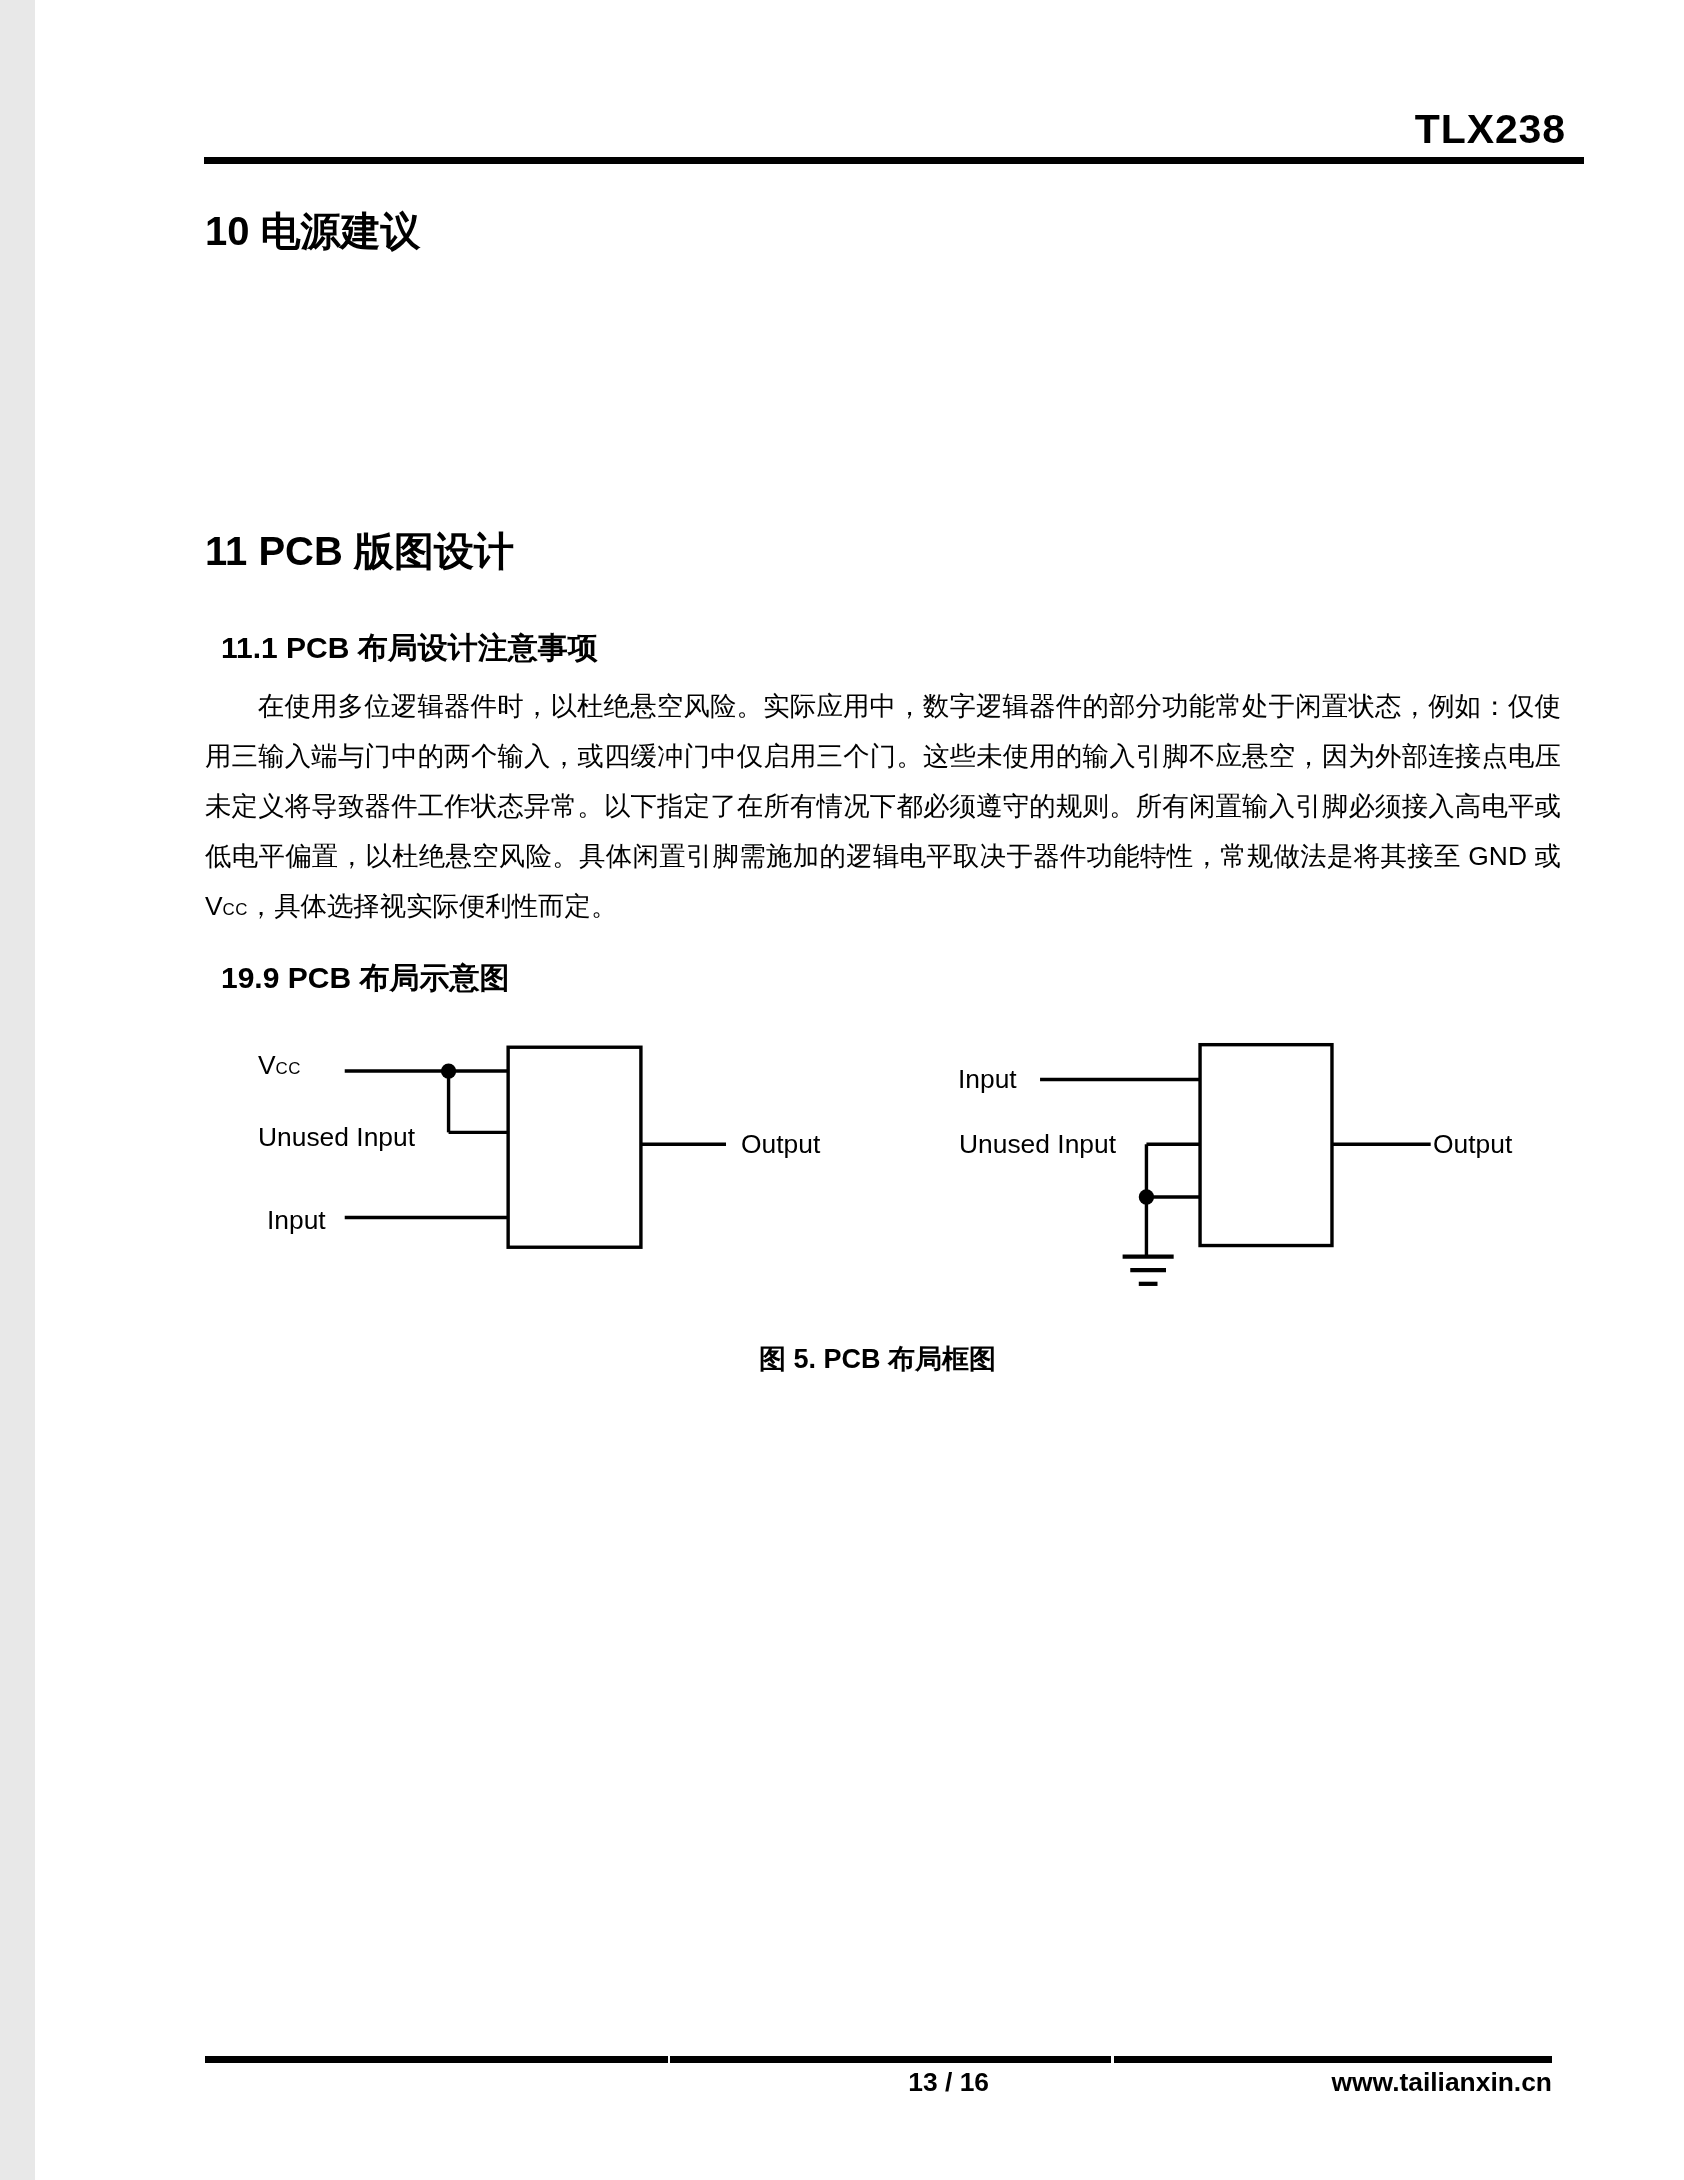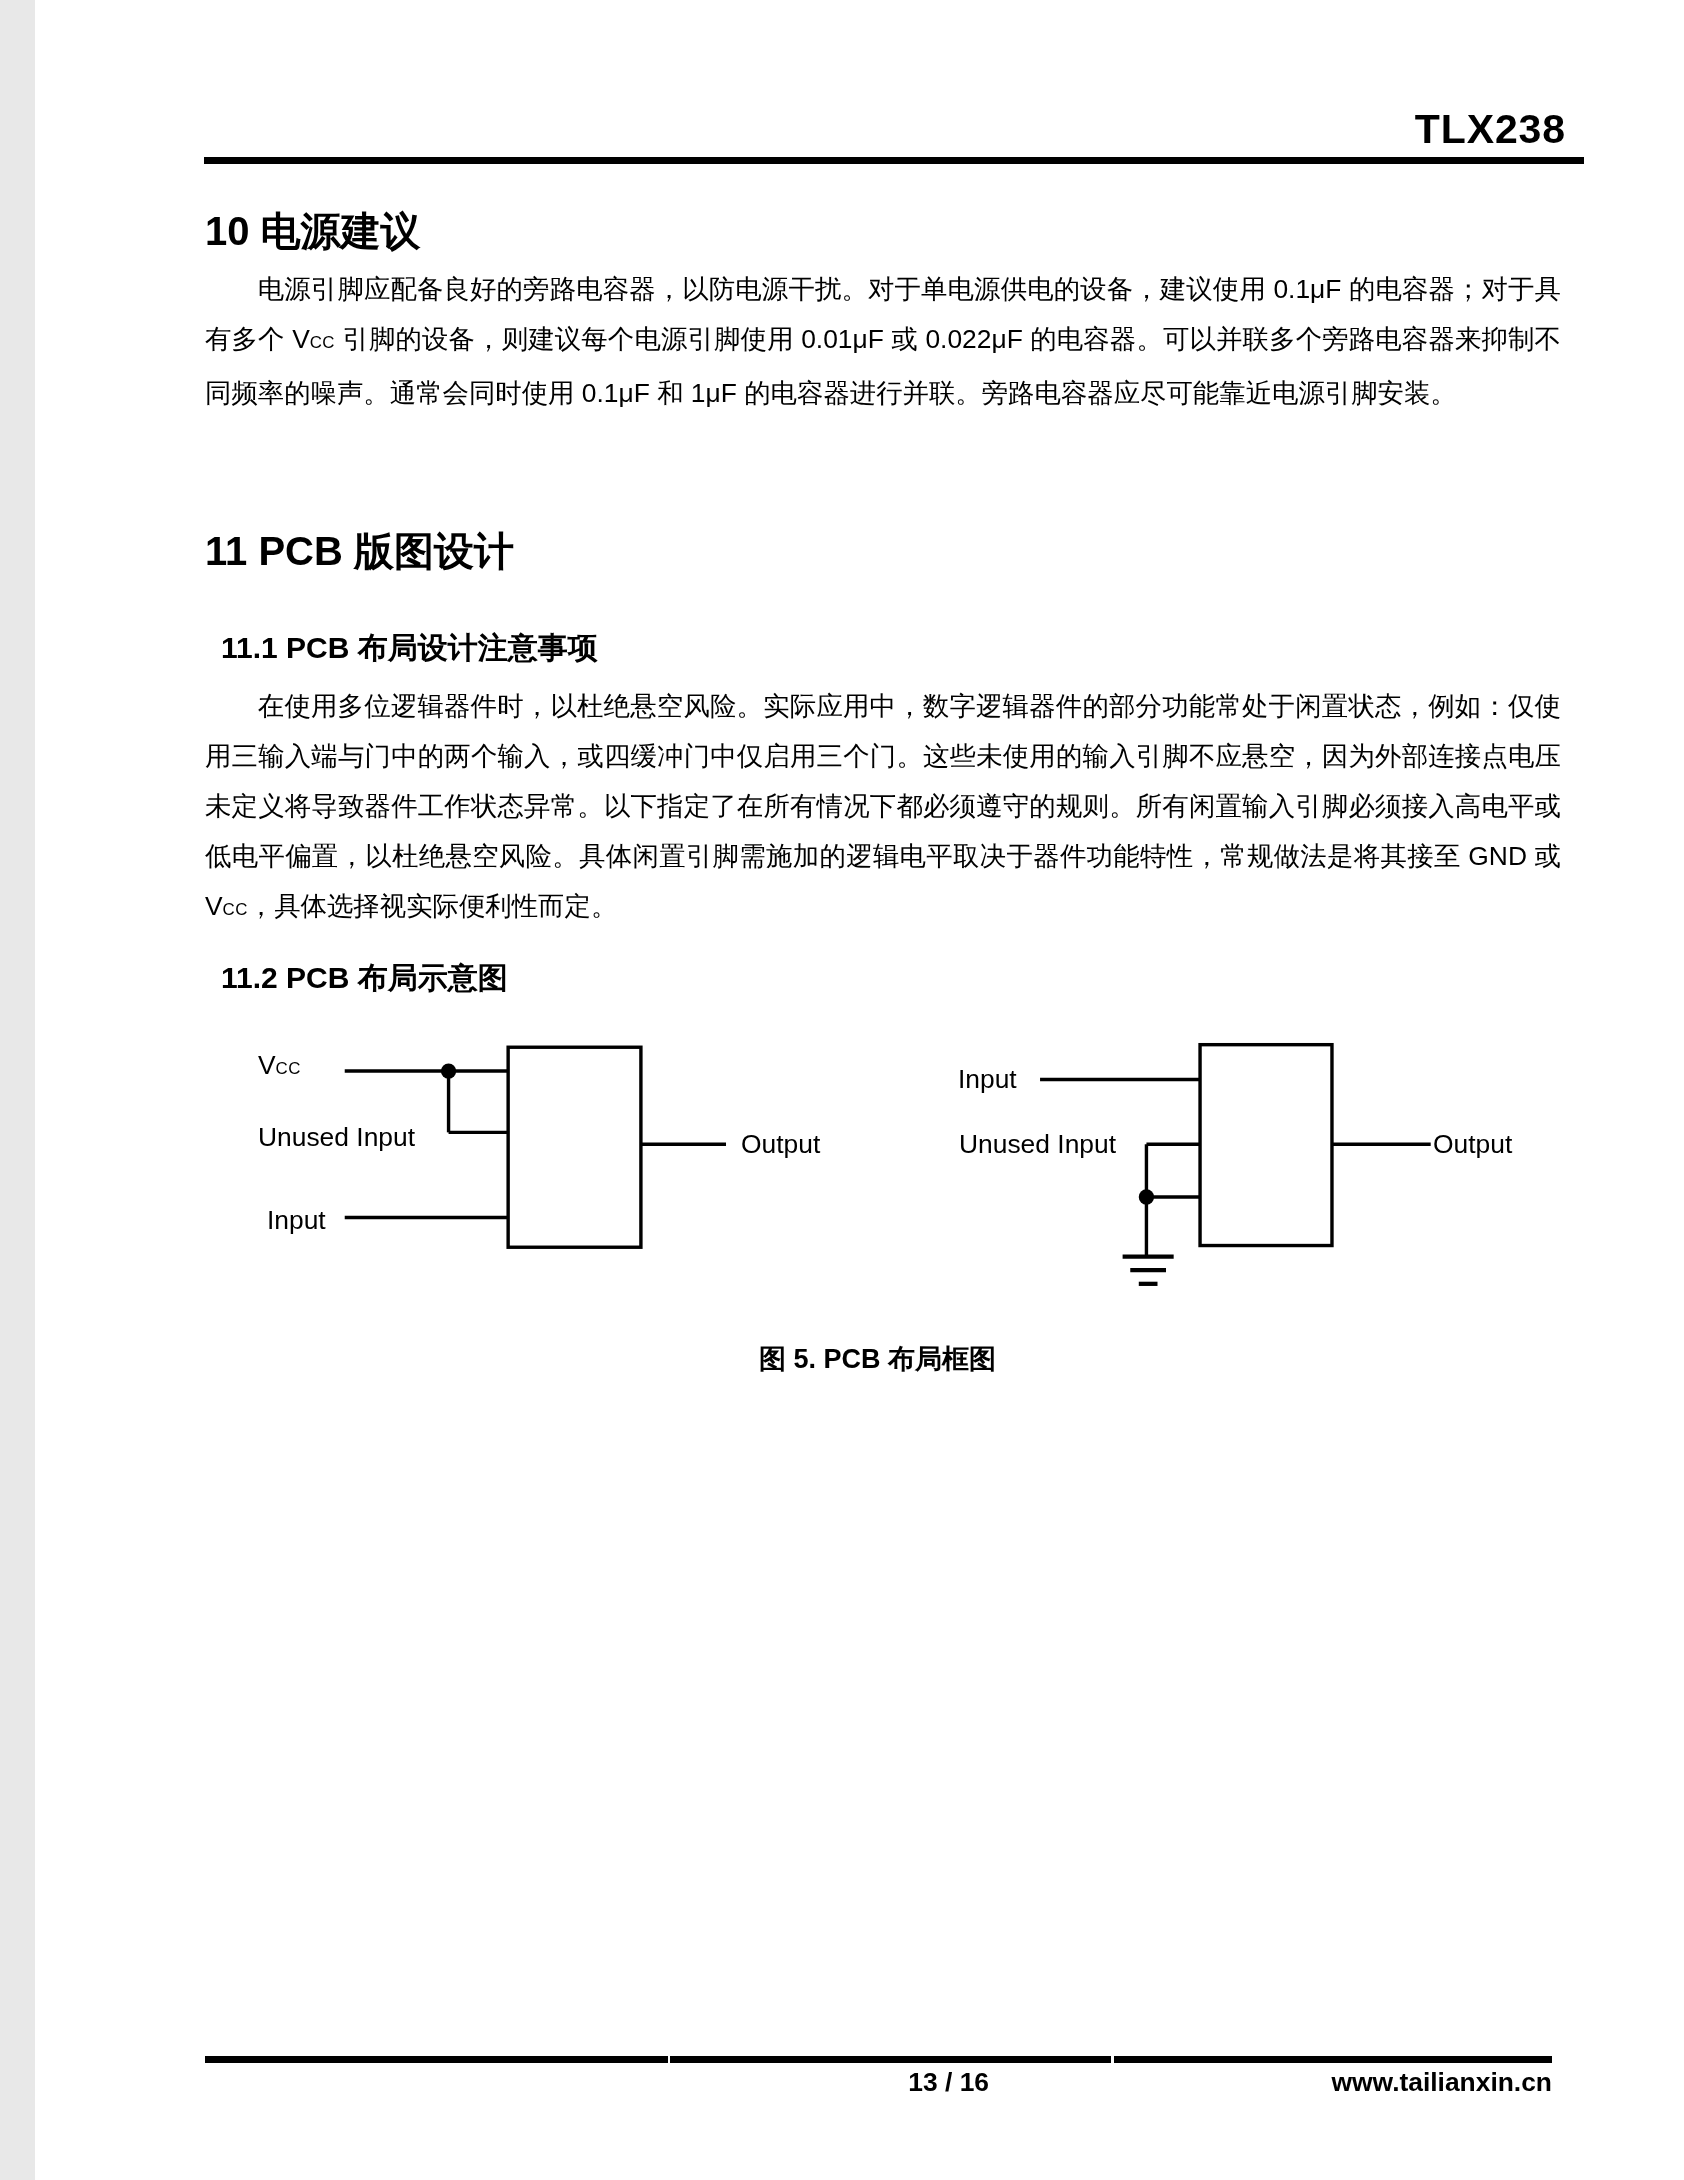--- a/index.html
+++ b/index.html
@@ -44,28 +44,27 @@
 </style>
 </head>
 <body>
 
 <div class="page">
 
   <div class="abs header-title">TLX238</div>
   <div class="abs rule header-rule"></div>
 
   <div class="abs h1" style="top:207px;">10 电源建议</div>
-  <div class="abs body-para" style="top:264px;"><span>电源引脚应配备良好的旁路电容器，以防电源干扰。对于单电源供电的设备，建议使用 0.1μF 的电容器；对于具有多个 </span><span>V</span><span class="sub">CC</span><span> 引脚的设备，则建议每个电源引脚使用 0.01μF 或 0.022μF 的电容器。可以并联多个旁路电容器来抑制不同频率的噪声。通常会同时使用 0.1μF 和 1μF 的电容器进行并联。旁路电容器应尽可能靠近电源引脚安装。</span></div>
 
   <div class="abs h1" style="top:527px;">11 PCB 版图设计</div>
 
   <div class="abs h2" style="top:629px;">11.1 PCB 布局设计注意事项</div>
   <div class="abs body-para" style="top:681px;"><span>在使用多位逻辑器件时，以杜绝悬空风险。实际应用中，数字逻辑器件的部分功能常处于闲置状态，例如：仅使用三输入端与门中的两个输入，或四缓冲门中仅启用三个门。这些未使用的输入引脚不应悬空，因为外部连接点电压未定义将导致器件工作状态异常。以下指定了在所有情况下都必须遵守的规则。所有闲置输入引脚必须接入高电平或低电平偏置，以杜绝悬空风险。具体闲置引脚需施加的逻辑电平取决于器件功能特性，常规做法是将其接至 GND 或 </span><span>V</span><span class="sub">CC</span><span>，具体选择视实际便利性而定。</span></div>
 
-  <div class="abs h2" style="top:959px;">11.2 PCB 布局示意图</div>
+  <div class="abs h2" style="top:959px;">19.9 PCB 布局示意图</div>
 
   <div class="abs figure">
     <svg width="1685" height="400" viewBox="0 0 1978 470">
       <g stroke="#000" stroke-width="4" fill="none">
 
         <line x1="363" y1="107" x2="555" y2="107"></line>
         <line x1="485" y1="107" x2="485" y2="179"></line>
         <line x1="485" y1="179" x2="555" y2="179"></line>
         <line x1="363" y1="279" x2="555" y2="279"></line>
         <rect x="555" y="79" width="156" height="235" fill="#ffffff"></rect>

